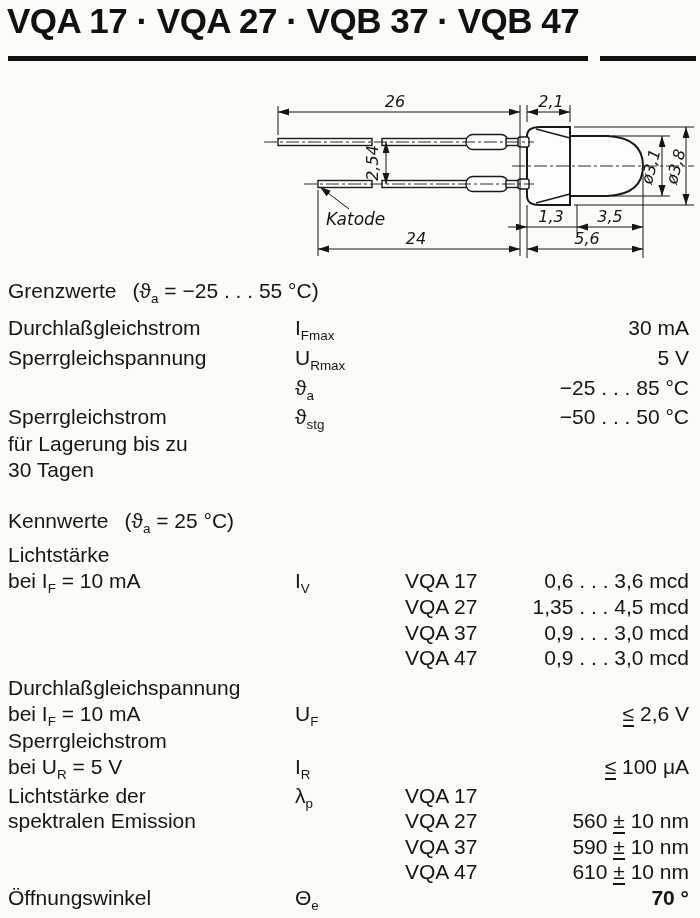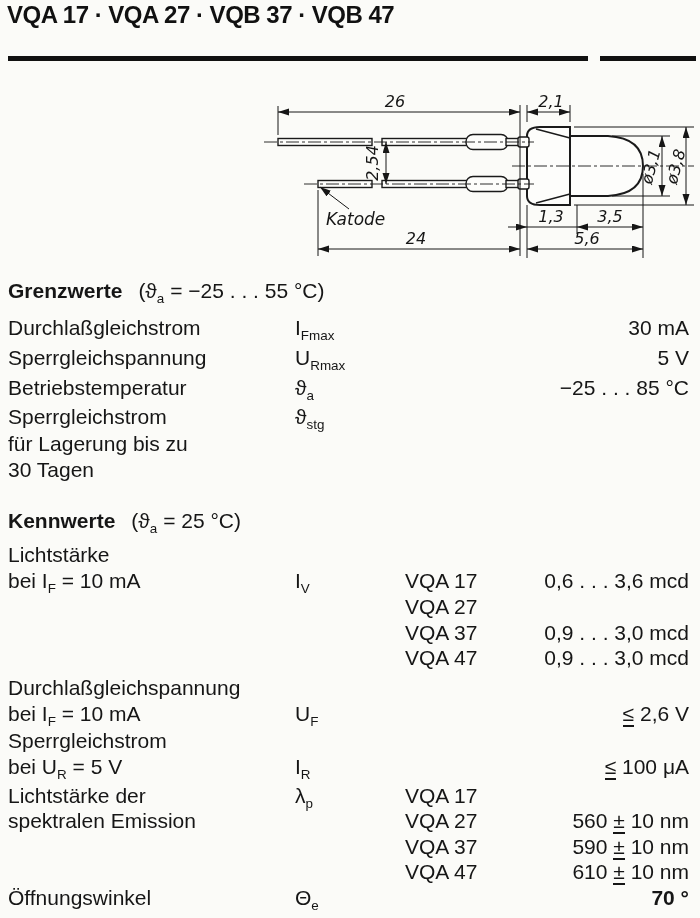--- a/index.html
+++ b/index.html
@@ -4,30 +4,30 @@
 <style>
   html,body{margin:0;padding:0;}
   body{
     width:700px;height:918px;position:relative;overflow:hidden;
     background:#fbfbf8;color:#161616;
     font-family:"Liberation Sans","DejaVu Sans",sans-serif;
     -webkit-font-smoothing:antialiased;
   }
   .abs{position:absolute;}
   #title{
-    left:7px;top:1px;font-size:24px;font-weight:700;letter-spacing:-0.5px;
+    left:7px;top:1px;font-size:35px;font-weight:700;letter-spacing:-0.5px;
     white-space:nowrap;color:#111;
   }
   .rule{height:5px;background:#111;top:56px;}
   .line{position:absolute;left:0;width:700px;height:27px;font-size:21px;white-space:nowrap;}
   .c-label{position:absolute;left:8px;}
   .c-sym{position:absolute;left:295px;}
   .c-type{position:absolute;left:405px;}
   .c-val{position:absolute;right:11px;text-align:left;}
-  .heading-b{font-weight:700;}
+  .heading-b{font-weight:400;}
   .cond{margin-left:16px;}
   sub{font-size:0.64em;line-height:0;}
   .pm{border-bottom:2px solid #161616;}
   .bold-val{font-weight:700;}
   svg text{
     font-family:"DejaVu Sans","Liberation Sans",sans-serif;
     font-style:italic;font-size:16px;fill:#161616;
   }
   svg .big{font-size:17px;}
 </style>
@@ -122,27 +122,27 @@
   <span class="c-label">Durchlaßgleichstrom</span>
   <span class="c-sym"><span>I</span><sub>Fmax</sub></span>
   <span class="c-val">30 mA</span>
 </div>
 <div class="line" style="top:346px">
   <span class="c-label">Sperrgleichspannung</span>
   <span class="c-sym"><span>U</span><sub>Rmax</sub></span>
   <span class="c-val">5 V</span>
 </div>
 <div class="line" style="top:376px">
-  <span class="c-label">Betriebstemperatur</span>
   <span class="c-sym"><span>ϑ</span><sub>a</sub></span>
   <span class="c-val">−25 . . . 85 °C</span>
 </div>
 <div class="line" style="top:405px">
   <span class="c-label">Sperrgleichstrom</span>
   <span class="c-sym"><span>ϑ</span><sub>stg</sub></span>
+  <span class="c-val">−50 . . . 50 °C</span>
 </div>
 <div class="line" style="top:432px">
   <span class="c-label">für Lagerung bis zu</span>
 </div>
 <div class="line" style="top:458px">
   <span class="c-label">30 Tagen</span>
 </div>
 
 <div class="line" style="top:509px">
   <span class="c-label"><span class="heading-b">Kennwerte</span><span class="cond"><span>(ϑ</span><sub>a</sub><span> = 25 °C)</span></span></span>
@@ -152,20 +152,21 @@
   <span class="c-label">Lichtstärke</span>
 </div>
 <div class="line" style="top:569px">
   <span class="c-label"><span>bei I</span><sub>F</sub><span> = 10 mA</span></span>
   <span class="c-sym"><span>I</span><sub>V</sub></span>
   <span class="c-type">VQA 17</span>
   <span class="c-val">0,6 . . . 3,6 mcd</span>
 </div>
 <div class="line" style="top:595px">
   <span class="c-type">VQA 27</span>
+  <span class="c-val">1,35 . . . 4,5 mcd</span>
 </div>
 <div class="line" style="top:621px">
   <span class="c-type">VQA 37</span>
   <span class="c-val">0,9 . . . 3,0 mcd</span>
 </div>
 <div class="line" style="top:646px">
   <span class="c-type">VQA 47</span>
   <span class="c-val">0,9 . . . 3,0 mcd</span>
 </div>
 <div class="line" style="top:676px">

